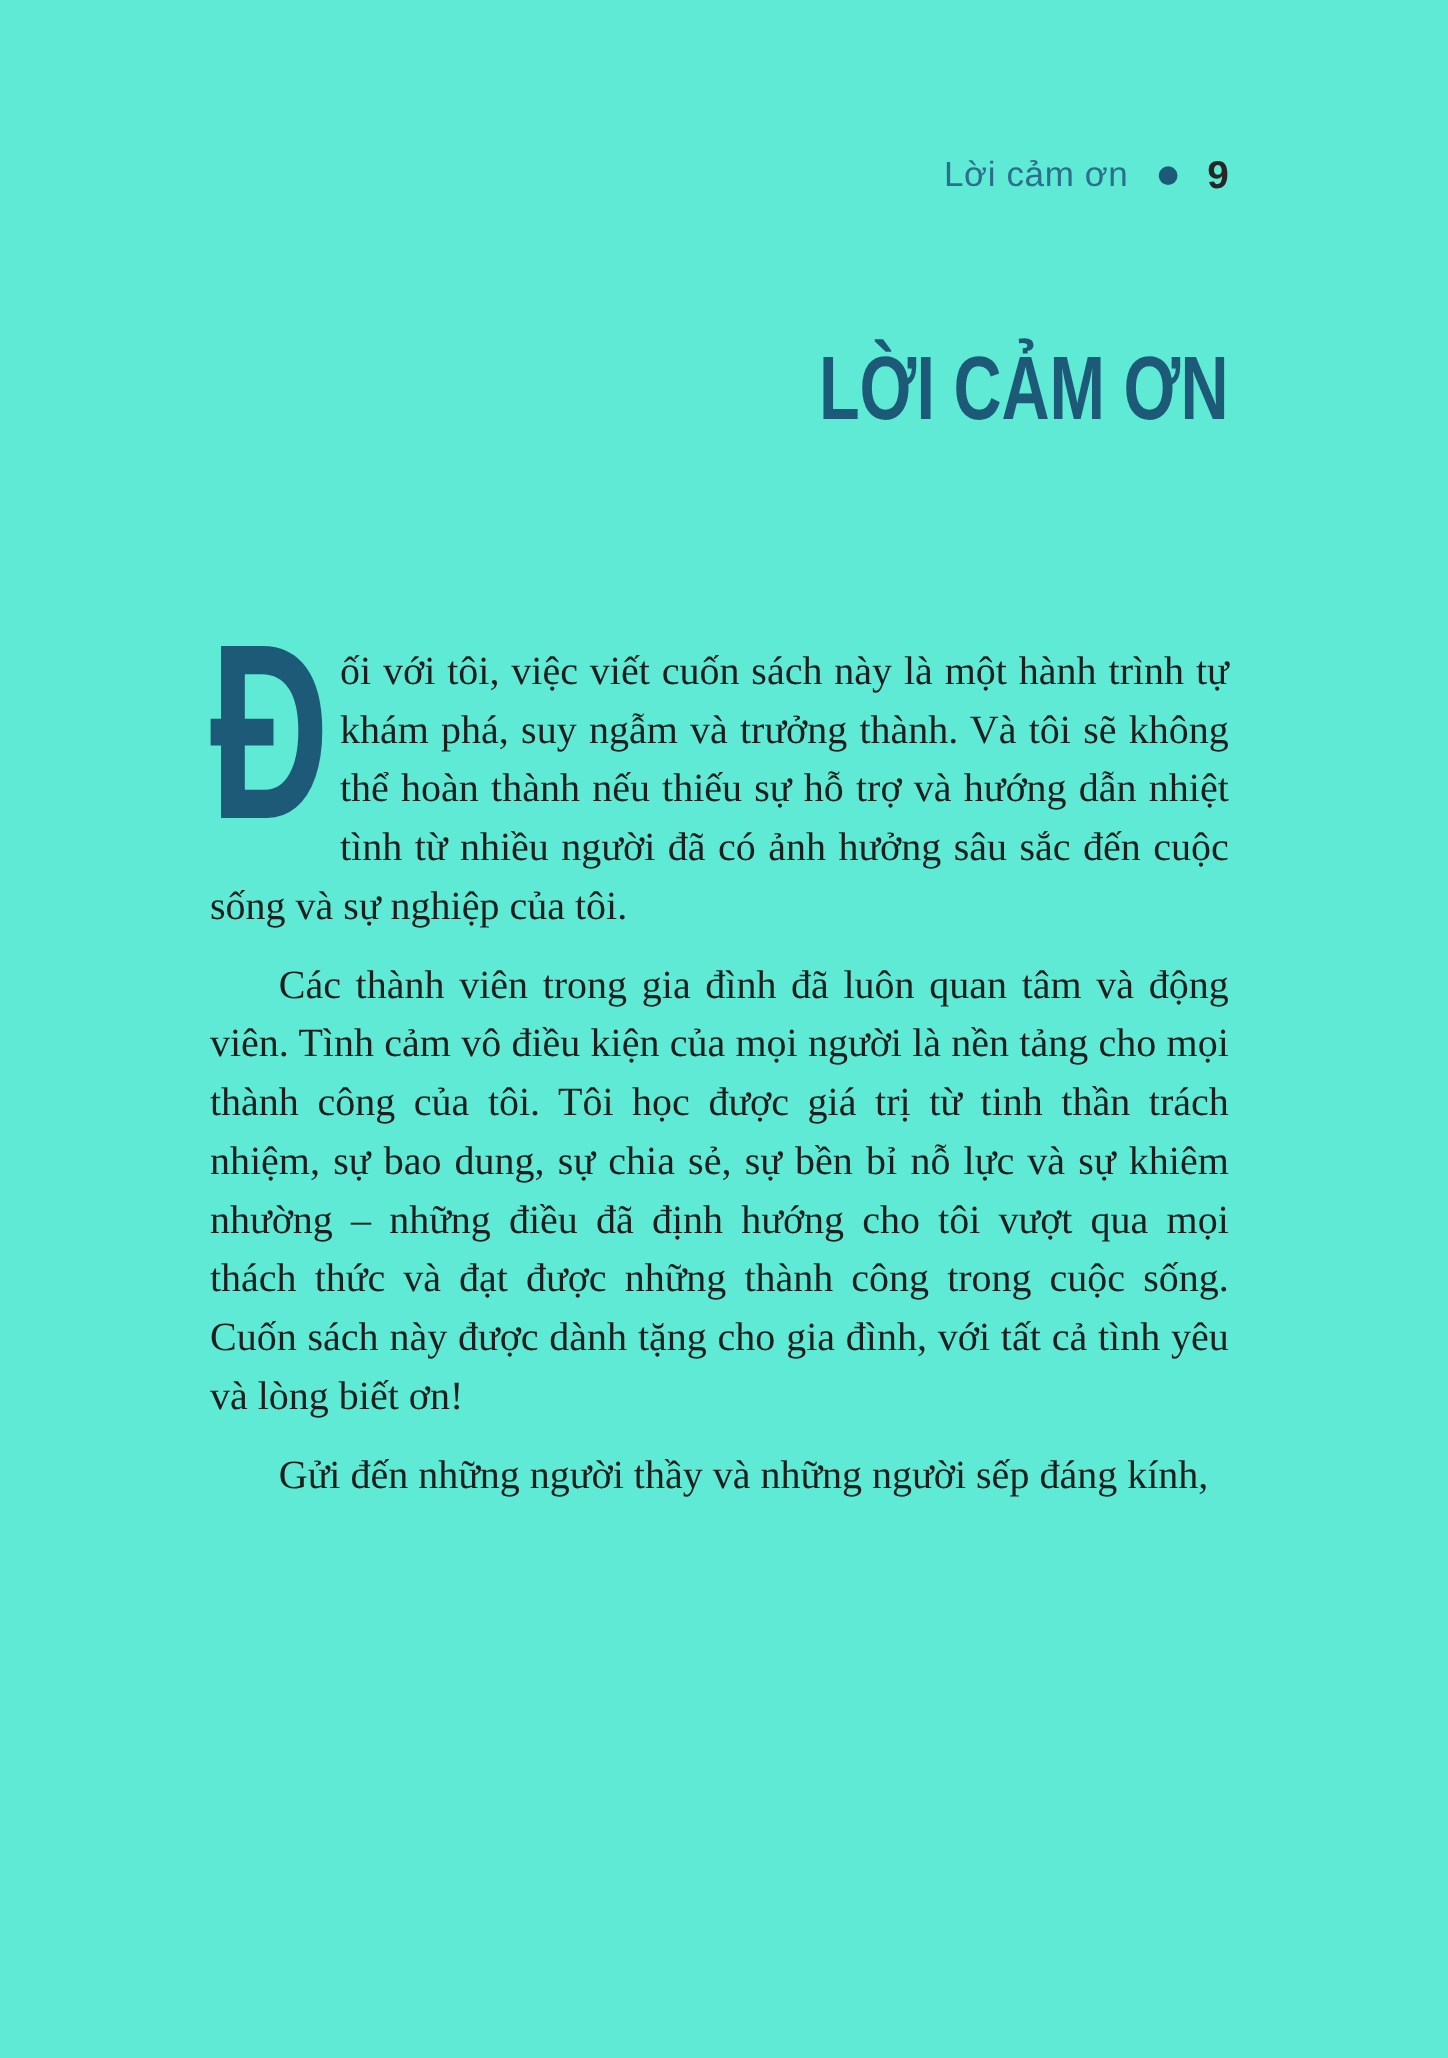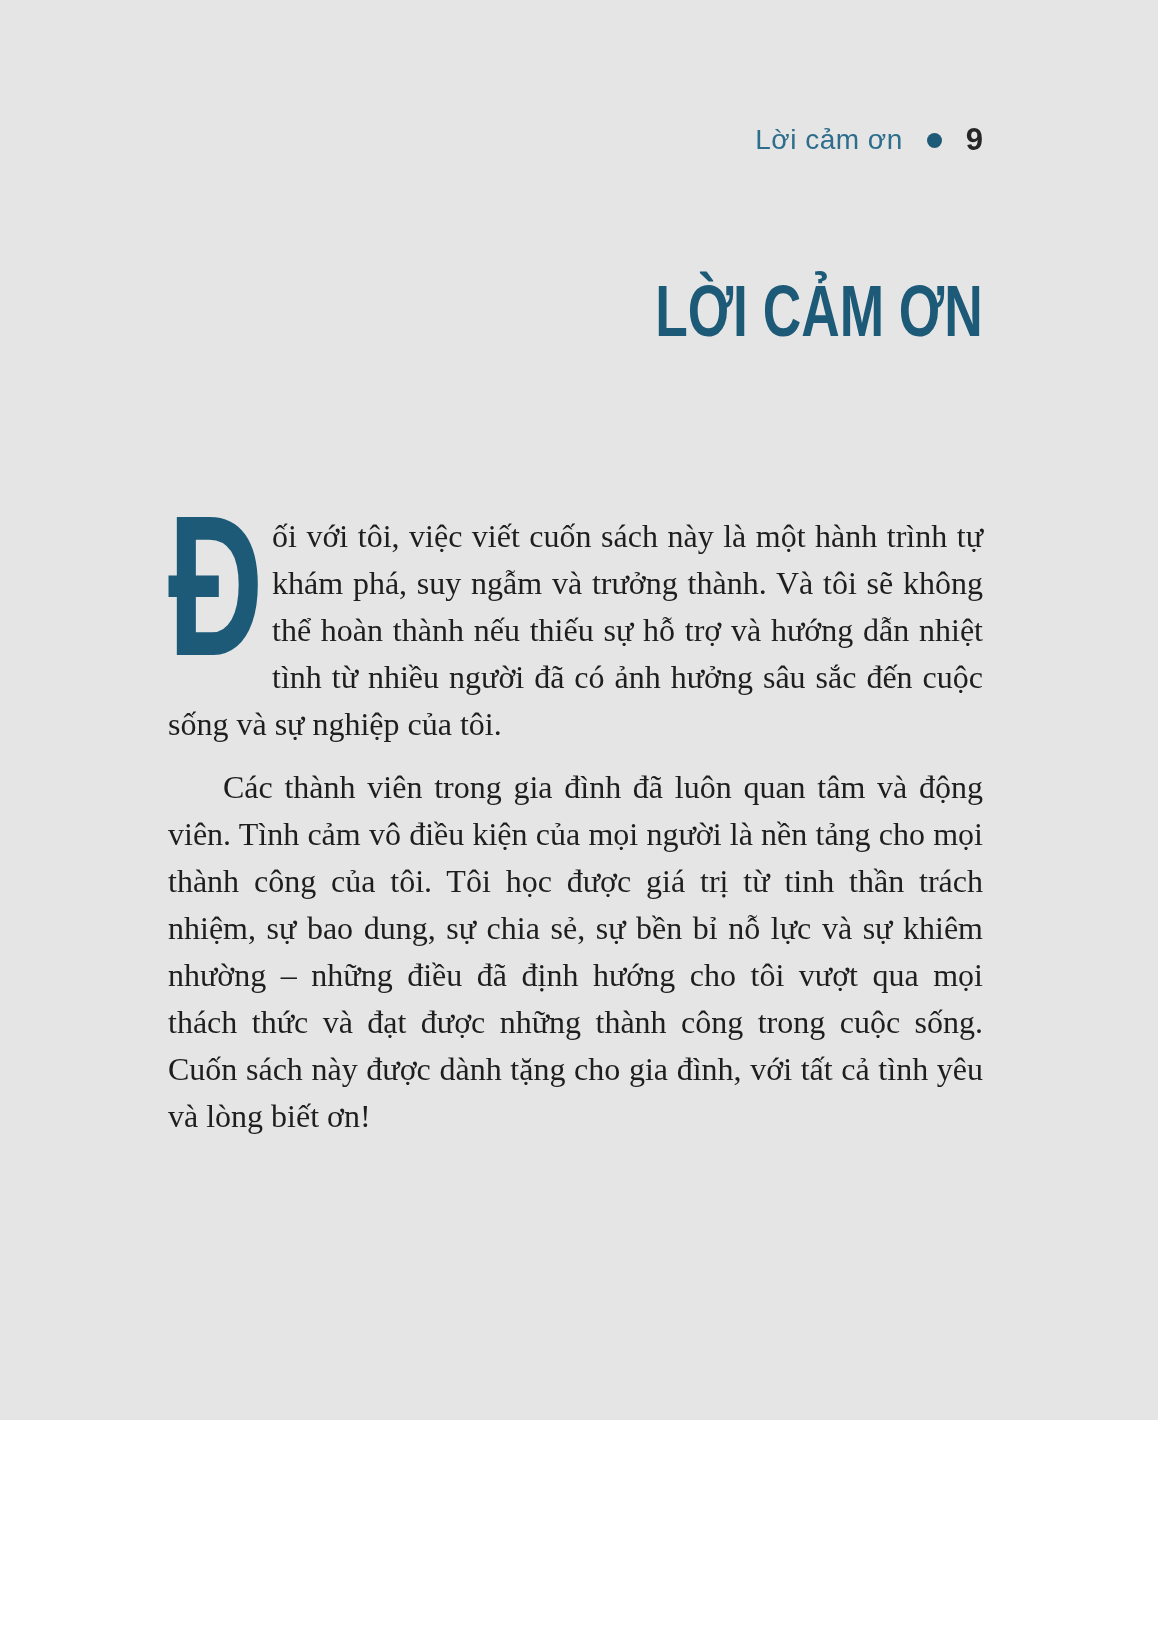--- a/index.html
+++ b/index.html
@@ -3,22 +3,22 @@
 <meta charset="utf-8">
 <style>
   html, body {
     margin: 0;
     padding: 0;
     background: #ffffff;
   }
   .page {
     position: relative;
     width: 1158px;
-    height: 1420px;
-    background: #e5e5e5;
+    height: 1646px;
+    background: #5eead4;
     overflow: hidden;
     font-family: "Liberation Serif", serif;
   }
 
   
   .running-header {
     position: absolute;
     top: 124px;
     right: 175px;
     display: flex;
@@ -115,15 +115,16 @@
 
   <h1 class="chapter-title">
     <span class="title-inner">LỜI CẢM ƠN</span>
   </h1>
 
   <main class="body-text">
     <p>
       <span class="dropcap">Đ</span><span>ối với tôi, việc viết cuốn sách này là một hành trình tự khám phá, suy ngẫm và trưởng thành. Và tôi sẽ không thể hoàn thành nếu thiếu sự hỗ trợ và hướng dẫn nhiệt tình từ nhiều người đã có ảnh hưởng sâu sắc đến cuộc sống và sự nghiệp của tôi.</span>
     </p>
     <p class="indent">Các thành viên trong gia đình đã luôn quan tâm và động viên. Tình cảm vô điều kiện của mọi người là nền tảng cho mọi thành công của tôi. Tôi học được giá trị từ tinh thần trách nhiệm, sự bao dung, sự chia sẻ, sự bền bỉ nỗ lực và sự khiêm nhường – những điều đã định hướng cho tôi vượt qua mọi thách thức và đạt được những thành công trong cuộc sống. Cuốn sách này được dành tặng cho gia đình, với tất cả tình yêu và lòng biết ơn!</p>
+    <p class="indent">Gửi đến những người thầy và những người sếp đáng kính,</p>
   </main>
 
 </div>
 
 </body></html>

